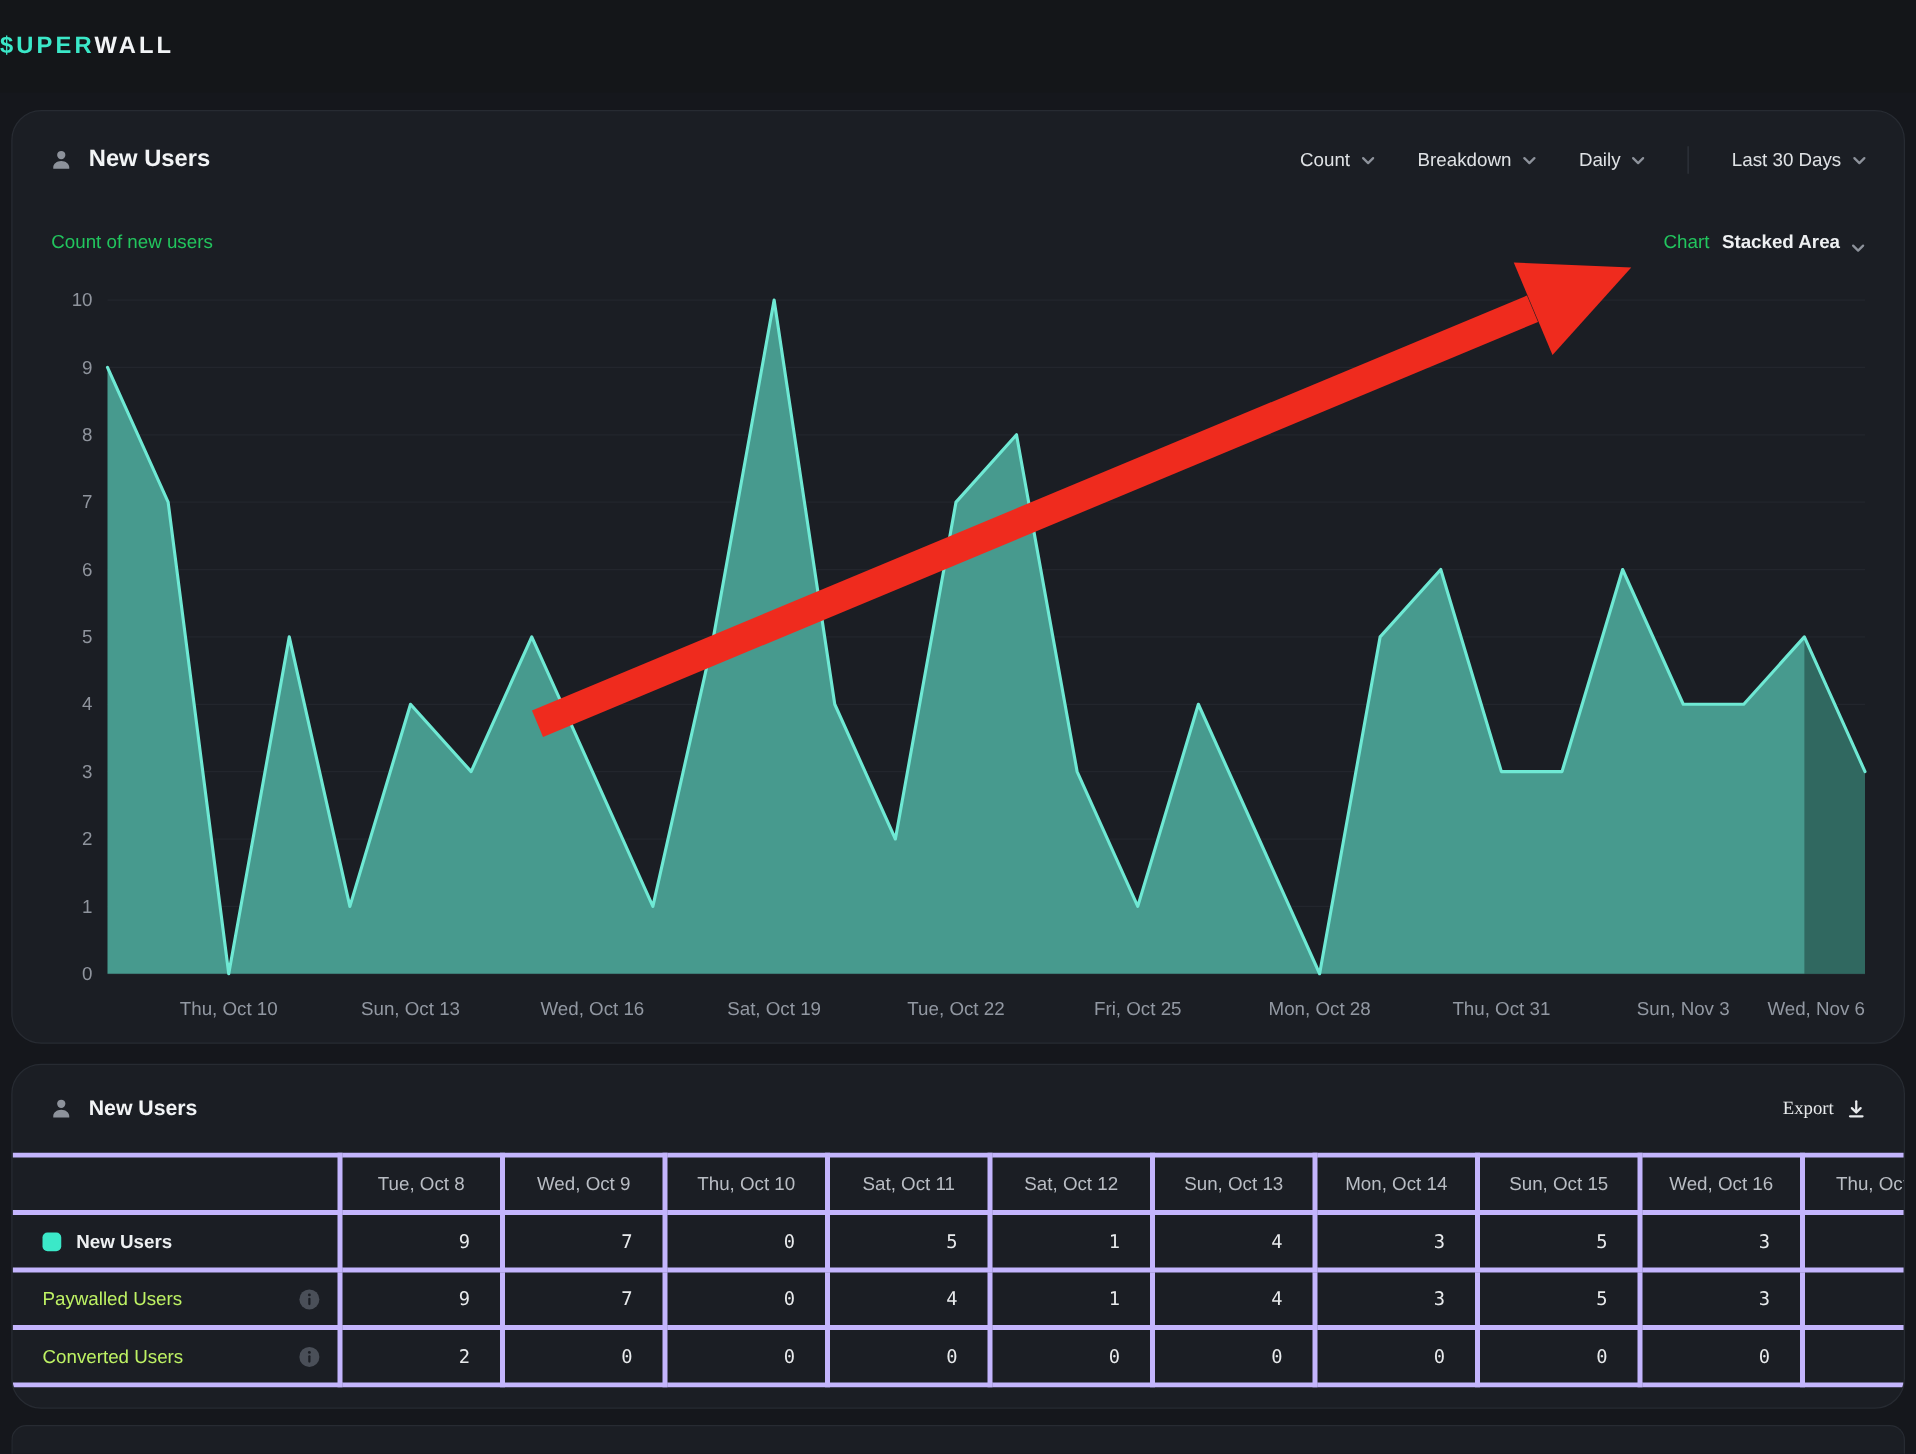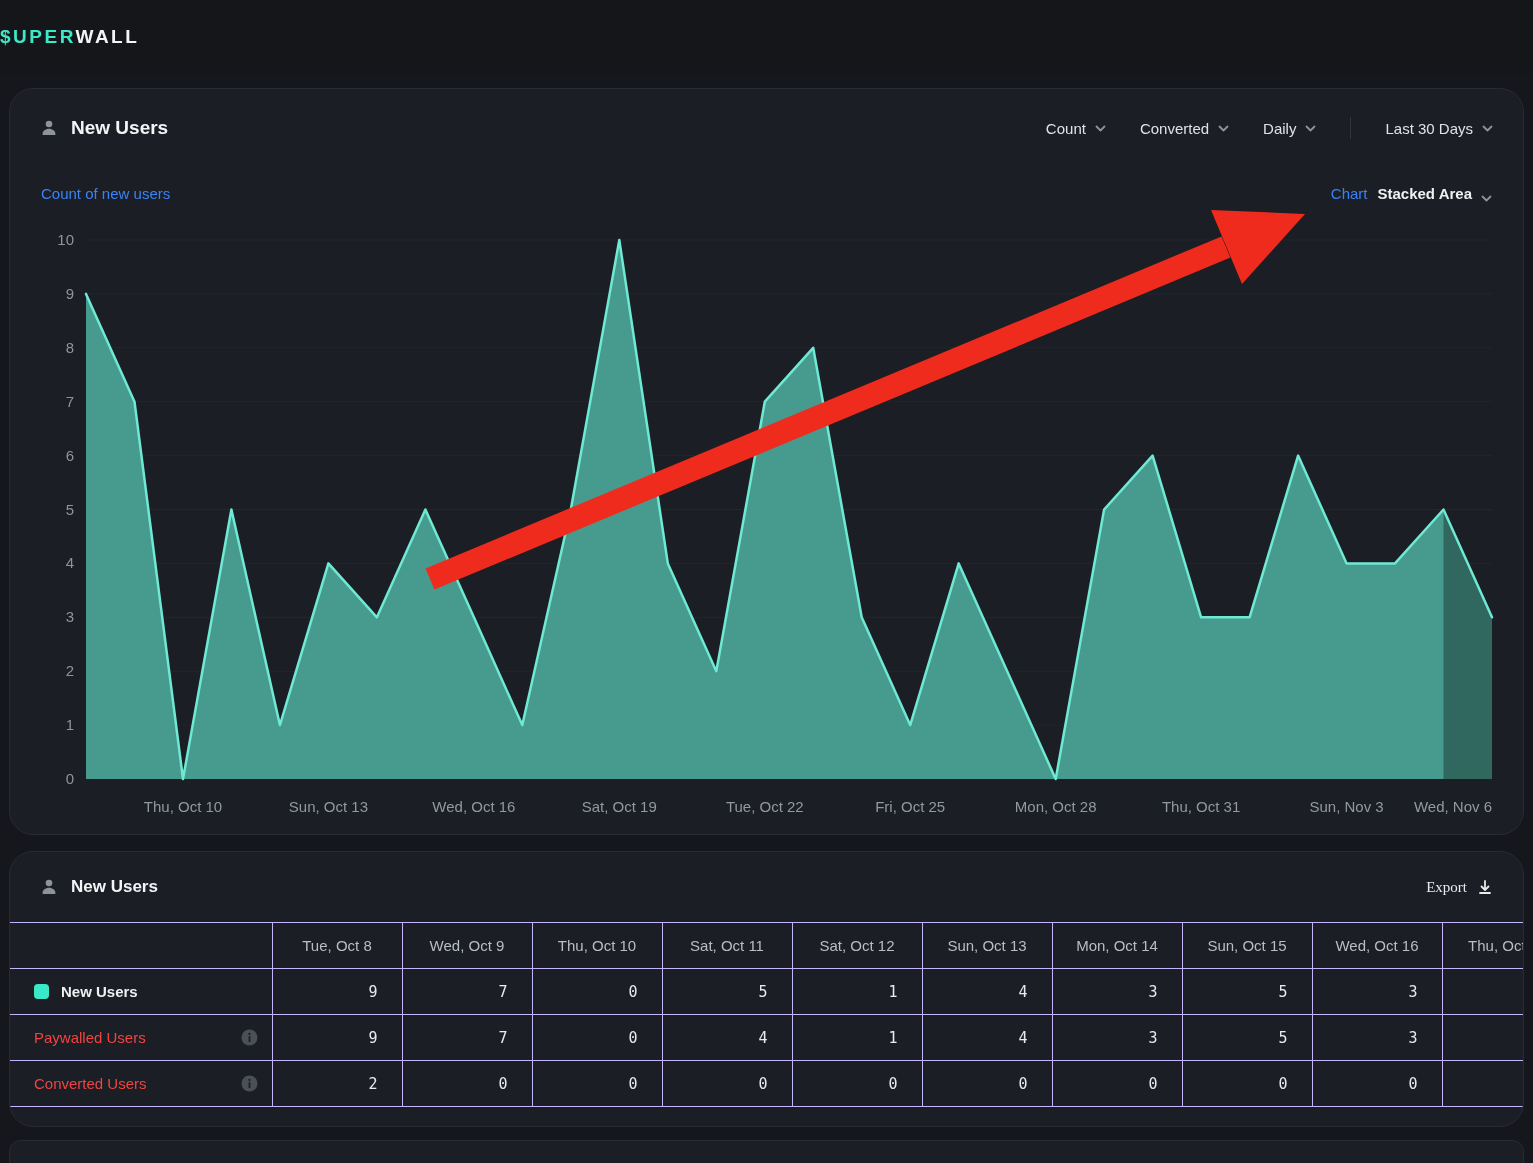--- a/index.html
+++ b/index.html
@@ -24,21 +24,21 @@
   .table-card .card-title{font-size:17px}
   .person-icon svg{display:block;fill:#8d929b}
 
   .header-controls{margin-left:auto;display:flex;align-items:center;gap:34px}
   .ctrl{display:flex;align-items:center;gap:9px;background:none;border:none;color:#dfe2e5;
         font-size:15px;font-family:"Liberation Sans",sans-serif;cursor:pointer}
   .chev{color:#8d929b;display:flex}
   .vdivider{width:1px;height:22px;background:#31353c}
 
   .chart-meta{display:flex;align-items:center;justify-content:space-between;padding:0 31px;margin-top:14px;height:24px}
-  .dim-label{color:#3b82f6;font-size:15px}
+  .dim-label{color:#22c55e;font-size:15px}
   .chart-type{display:flex;align-items:center;gap:10px}
   .chart-type button{display:flex;align-items:flex-end;gap:9px;background:none;border:none;cursor:pointer;
         color:#eef0f2;font-size:15px;font-weight:600;font-family:"Liberation Sans",sans-serif}
 
   .chart-wrap{margin:27px 0 0 31px}
   #chart-svg{display:block}
   #chart-svg .grid{stroke:#23262d;stroke-width:1}
   #chart-svg .ytick{fill:#8f949d;font-size:15px;font-family:"Liberation Sans",sans-serif}
   #chart-svg .xtick{fill:#9298a2;font-size:15px;font-family:"Liberation Sans",sans-serif}
   #chart-svg .area{fill:var(--chart-fill,#479a8e)}
@@ -51,29 +51,29 @@
 
   
   .export-btn{margin-left:auto;display:flex;align-items:center;gap:10px;background:none;border:none;
         color:#e8eaec;font-size:15px;font-family:Liberation Serif, serif;cursor:pointer}
   .export-icon svg{display:block;stroke:#e8eaec}
 
   .table-scroll{width:100%;overflow:hidden}
   table{border-collapse:collapse;table-layout:fixed;width:1562px}
   col.c-label{width:262px}
   col.c-date{width:130px}
-  th,td{border:1px solid #c4b5fd;height:46px;font-weight:400}
+  th,td{border:4px solid #c4b5fd;height:46px;font-weight:400}
   th:first-child,td:first-child{border-left:none}
   th:last-child,td:last-child{border-right:none}
   th{color:#b9bdc4;font-size:15px;text-align:center}
   td.val-cell{text-align:right;padding-right:24px;font-size:15px;color:#e8eaec;
         font-family:"DejaVu Sans Mono",monospace}
   td.label-cell{padding-left:24px}
   .label-wrap{display:flex;align-items:center;gap:12px}
-  .row-label{font-size:15px;color:#ef4444}
+  .row-label{font-size:15px;color:#bef264}
   tr.primary .row-label{color:#eef0f2;font-weight:600}
   .swatch{width:15px;height:15px;border-radius:4px;background:var(--accent,#3be8c8);flex:0 0 auto}
   .info-icon{margin-left:auto;margin-right:14px;display:flex;cursor:pointer}
 
   .bottom-card{margin:13px 9px 0;height:26px;background:#1b1e24;border:1px solid #272b32;
         border-bottom:none;border-radius:12px 12px 0 0}
 </style>
 </head>
 <body>
 
@@ -95,21 +95,21 @@
     <div class="header-controls">
       <button class="ctrl">
         <span>Count</span>
         <span class="chev">
             <svg width="11" height="7" viewBox="0 0 11 7">
               <polyline points="1.5,1.5 5.5,5.5 9.5,1.5" fill="none" stroke="currentColor" stroke-width="1.8" stroke-linecap="round" stroke-linejoin="round"></polyline>
             </svg>
           </span>
       </button>
       <button class="ctrl">
-        <span>Converted</span>
+        <span>Breakdown</span>
         <span class="chev">
             <svg width="11" height="7" viewBox="0 0 11 7">
               <polyline points="1.5,1.5 5.5,5.5 9.5,1.5" fill="none" stroke="currentColor" stroke-width="1.8" stroke-linecap="round" stroke-linejoin="round"></polyline>
             </svg>
           </span>
       </button>
       <button class="ctrl">
         <span>Daily</span>
         <span class="chev">
             <svg width="11" height="7" viewBox="0 0 11 7">

